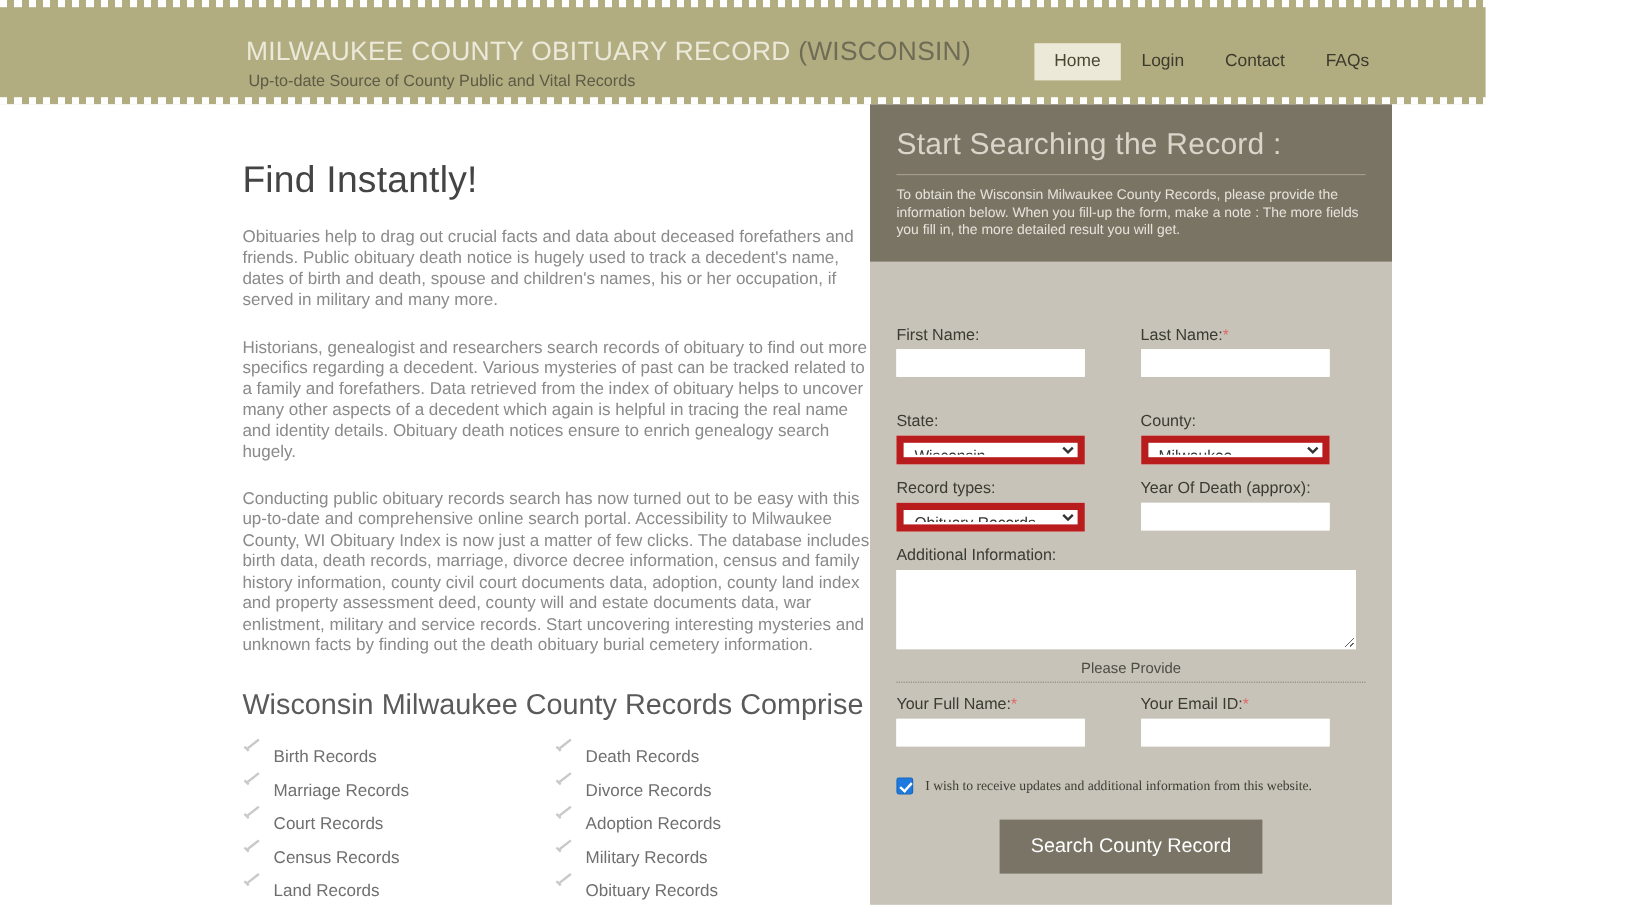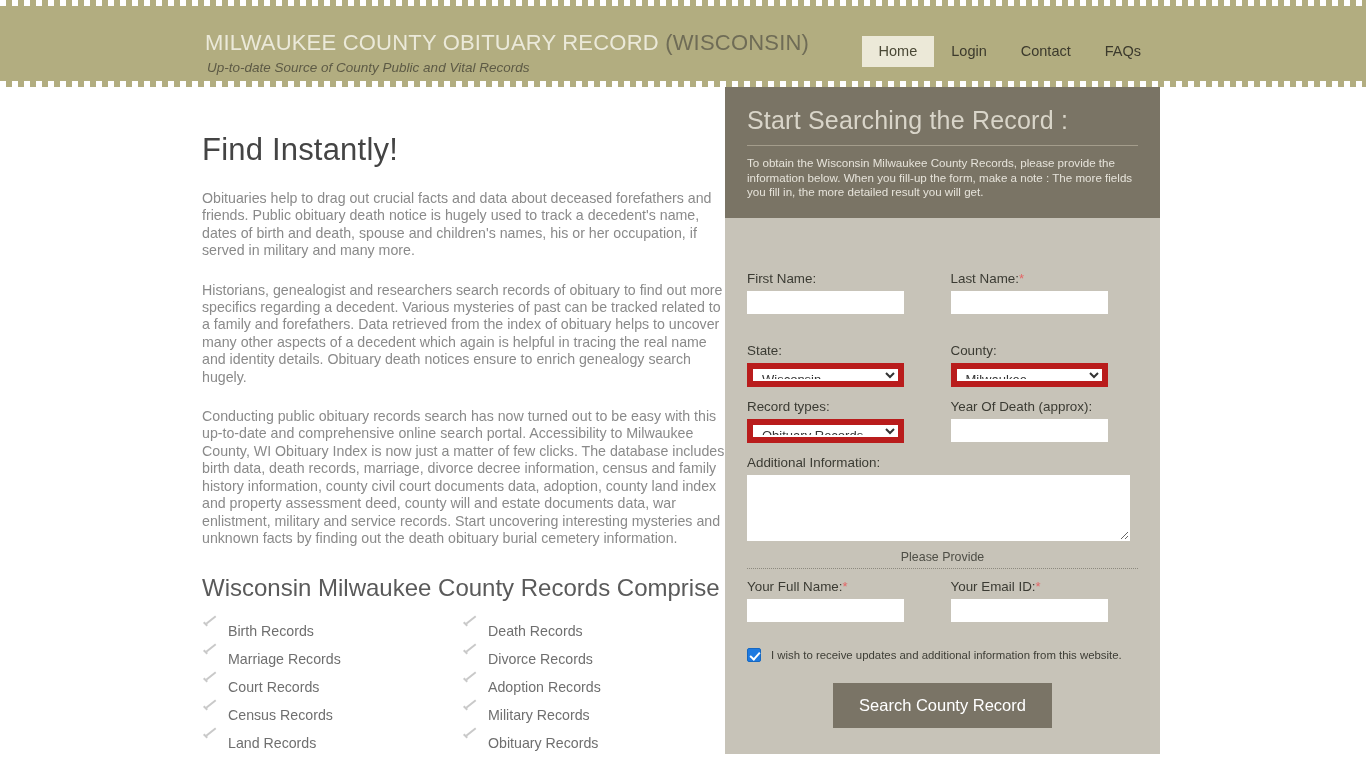--- a/index.html
+++ b/index.html
@@ -7,21 +7,21 @@
     margin: 0; padding: 0;
     width: 1366px; height: 768px;
     background: #ffffff;
     font-family: "Liberation Sans", sans-serif;
     overflow: hidden;
   }
 
   
   .site-header {
     position: relative;
-    width: 1366px;
+    width: 1238px;
     height: 87px;
     background: #b2ad80;
   }
   
   .perf {
     position: absolute;
     left: 0; width: 1366px; height: 6px;
     background-image: repeating-linear-gradient(
       to right,
       #ffffff 0px, #ffffff 6px,
@@ -51,21 +51,20 @@
   .brand-title .state {
     color: #6f6c56;
   }
   .brand-tag {
     font-size: 13.5px;
     color: #5d5a45;
     line-height: 18px;
     margin-top: 2px;
     padding-left: 2px;
     white-space: nowrap;
-    font-style: italic;
   }
 
   .main-nav {
     position: absolute;
     right: 208px; top: 36px;
     display: flex;
     align-items: center;
     gap: 0px;
   }
   .nav-item {
@@ -265,20 +264,21 @@
     margin-top: 3px;
     border-top: 1px dotted #8d8a7f;
     height: 0;
   }
   .sep-gap { height: 9px; }
 
   .checkbox-row {
     display: flex;
     align-items: center;
     margin-top: 26px;
+    font-family: Liberation Serif, serif;
   }
   .cb {
     width: 14px; height: 14px;
     background: #1e7ae0;
     border: 1px solid #1668c2;
     border-radius: 2px;
     position: relative;
     flex: none;
     cursor: pointer;
   }

